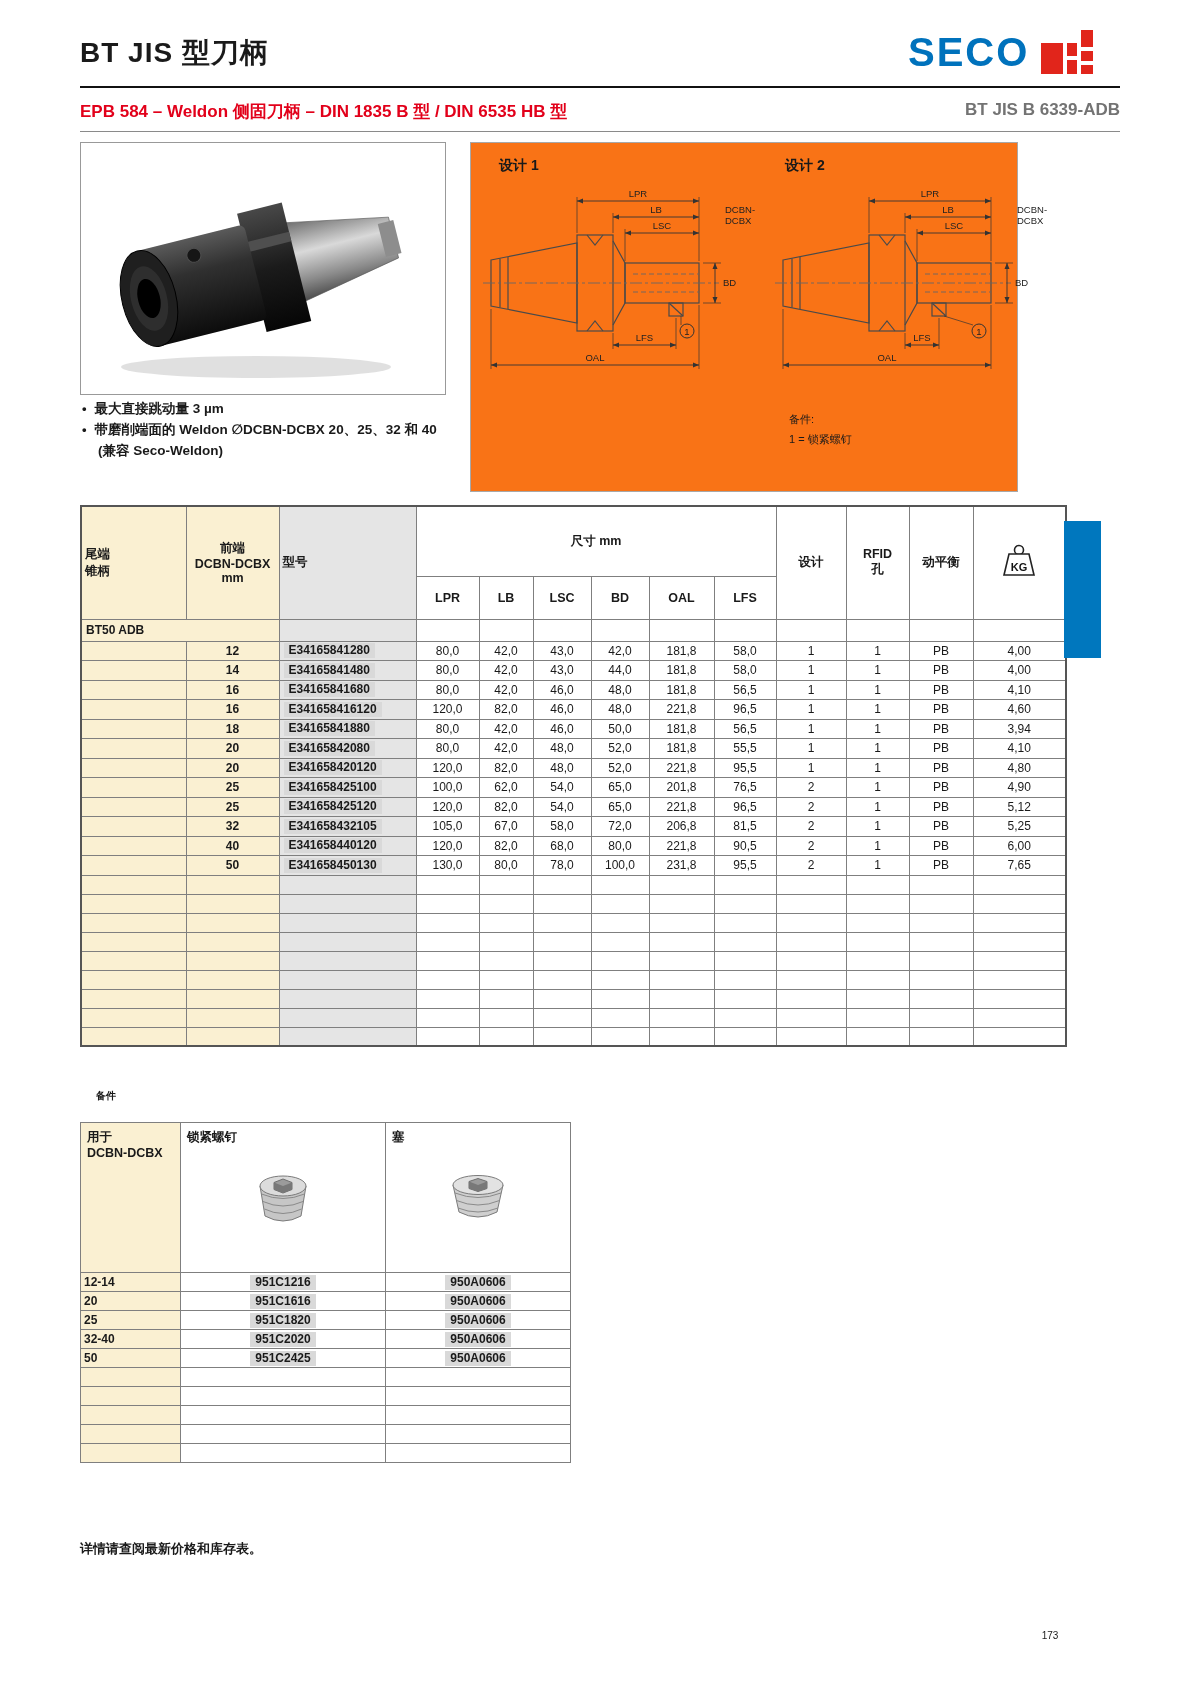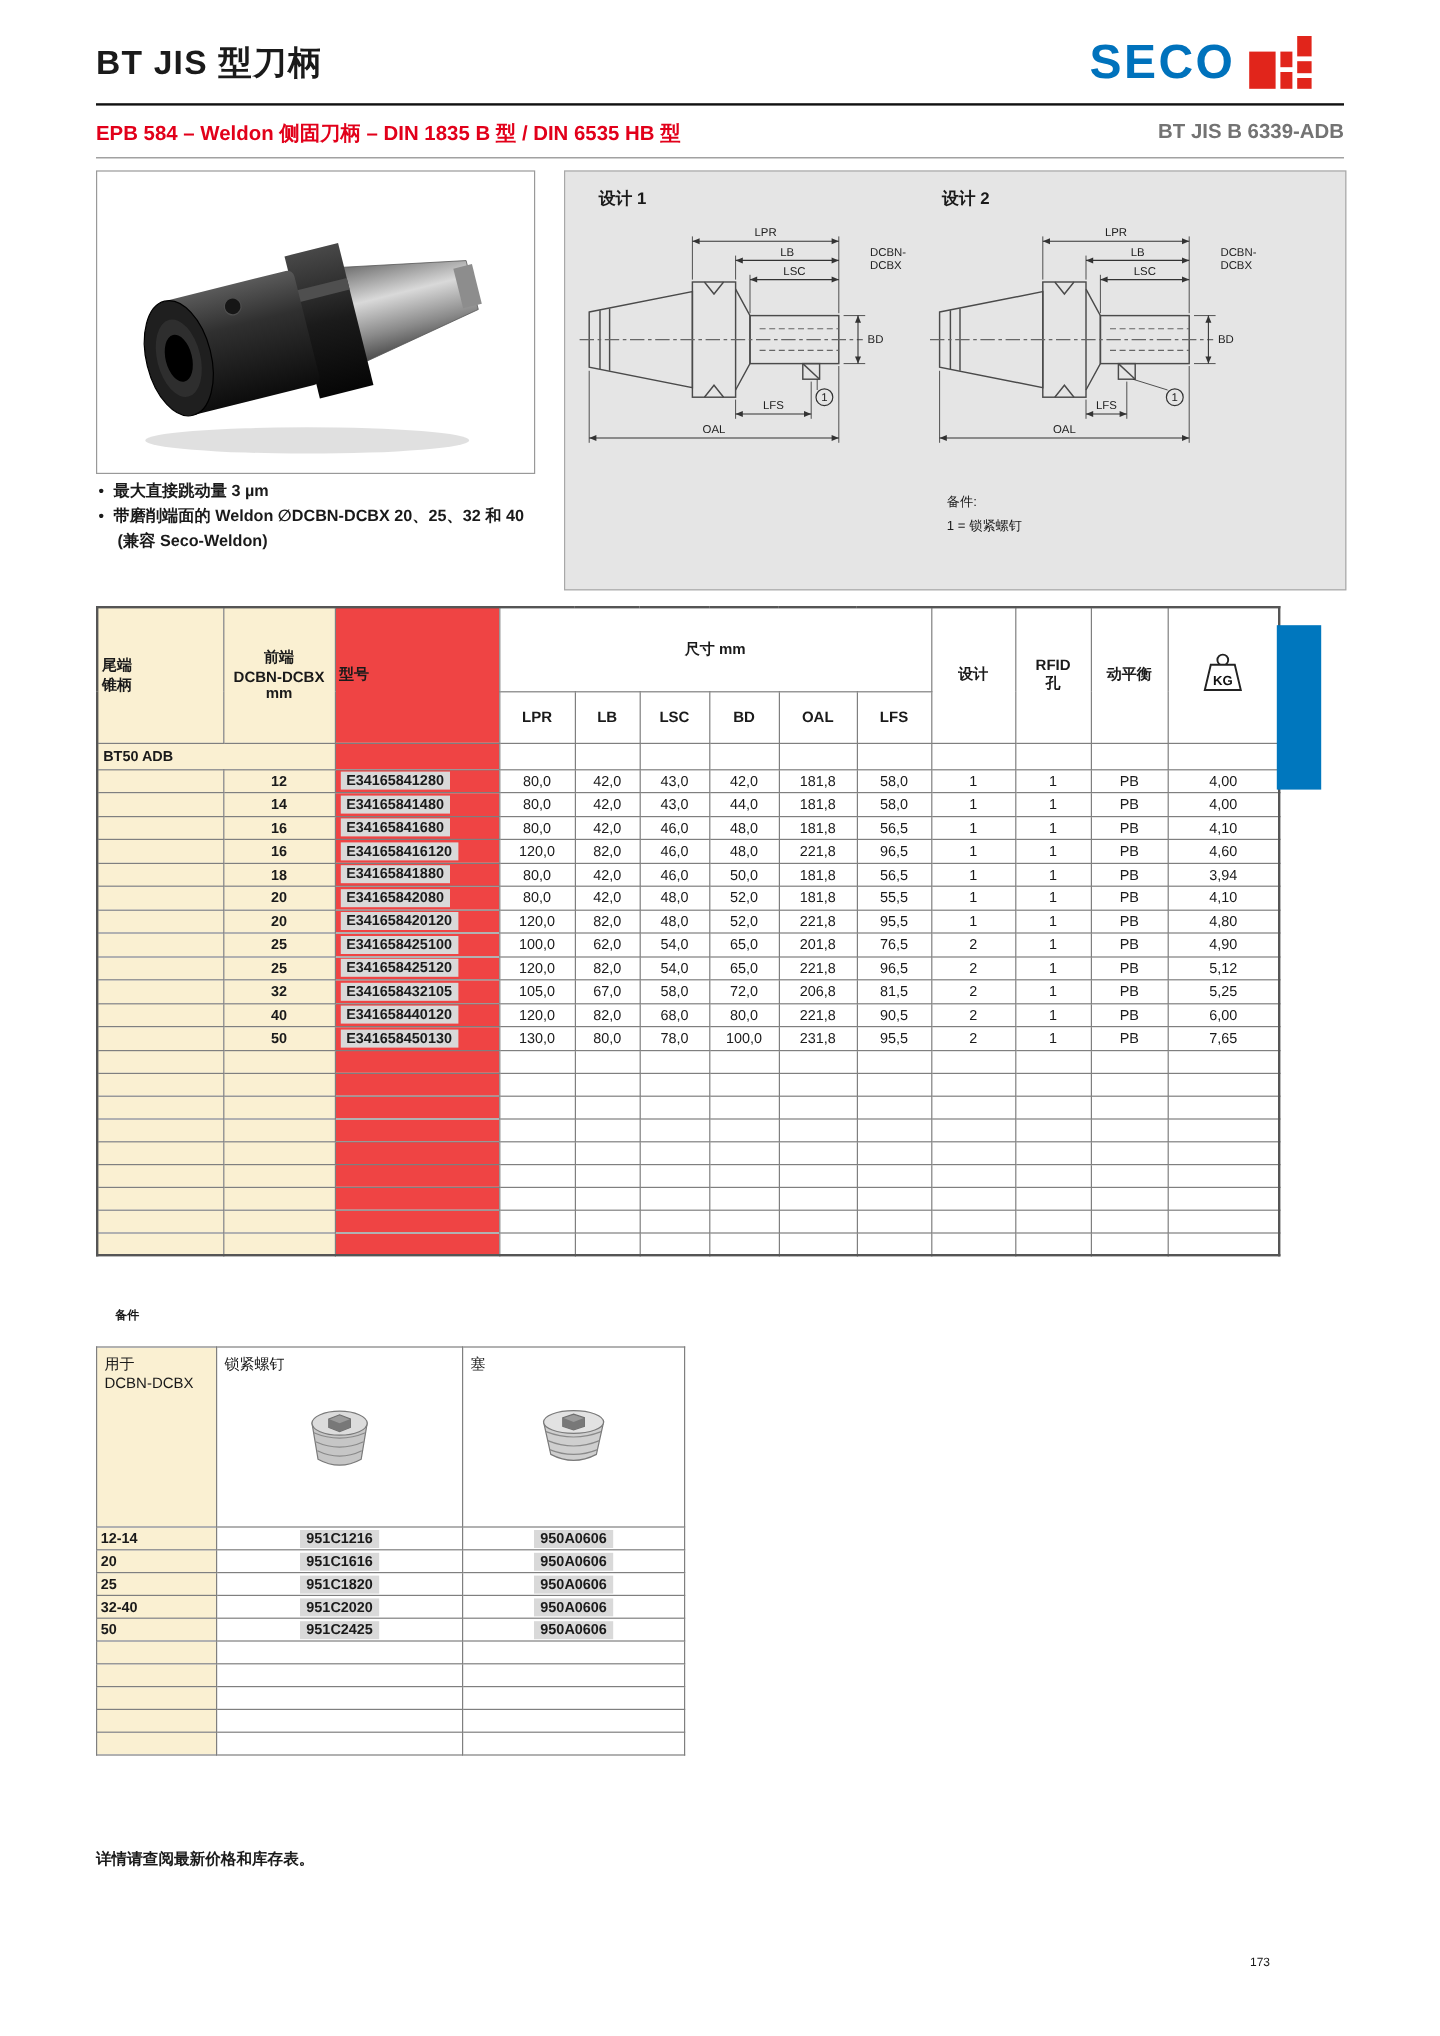--- a/index.html
+++ b/index.html
@@ -26,21 +26,21 @@
   .rule2{left:80px;top:131px;width:1040px;height:1px;background:#8a8a8a;}
 
   
   .photo-box{left:80px;top:142px;width:366px;height:253px;border:1px solid #999;background:#fff;}
   .bullets{left:82px;top:398px;font-size:13.5px;font-weight:bold;line-height:21px;}
   .bullet-line{display:flex;gap:8px;}
   .bullet-line .dot{font-size:13px;}
   .indent{padding-left:16px;}
 
   
-  .diagram-box{left:470px;top:142px;width:652px;height:350px;background:#e5e5e5;border:1px solid #a8a8a8;}
+  .diagram-box{left:470px;top:142px;width:548px;height:350px;background:#f97316;border:1px solid #a8a8a8;}
   .d-label{font-size:14px;font-weight:bold;}
   .d1{left:28px;top:14px;}
   .d2{left:314px;top:14px;}
   .diag{left:6px;top:40px;}
   .diagB{left:298px;top:40px;}
   .spare-note{left:318px;top:266px;font-size:11px;line-height:20px;}
 
   
   table{border-collapse:collapse;table-layout:fixed;}
   .main-table{left:80px;top:505px;width:985px;border:2px solid #555;}
@@ -52,32 +52,32 @@
   .hrow2 th{text-align:center;}
   .th-tail{text-align:left;padding-left:6px;}
   .th-front{text-align:center;font-size:11.5px;}
   .th-model{text-align:left;padding-left:6px;}
   .th-dimsgroup{text-align:center;font-size:13px;background:#fff;}
   .th-plain{text-align:center;background:#fff;}
   .row-section{height:22px;}
   .row-data{height:19.5px;}
   .row-empty{height:19px;}
   .cream{background:#FAF0D2;}
-  .tan{background:#ef4444;}
+  .tan{background:#e5e5e5;}
   td.center{text-align:center;}
   td.left{text-align:left;padding-left:4px;}
   td.bold{font-weight:bold;}
   .hl{background:#D9D9D9;display:inline-block;padding:0 5px;font-weight:bold;line-height:15px;}
 
   .acc-title{left:96px;top:1089px;font-size:10px;font-weight:bold;}
   .acc-table{left:80px;top:1122px;width:490px;border:1.5px solid #555;}
   .acc-table th,.acc-table td{border:1px solid #7f7f7f;font-size:12px;padding:0 3px;
       overflow:hidden;white-space:nowrap;}
   .acc-hrow{height:150px;}
-  .acc-table th{vertical-align:top;text-align:left;font-weight:normal;font-size:12.5px;padding:6px 6px 0 6px;}
+  .acc-table th{vertical-align:top;text-align:left;font-weight:bold;font-size:12.5px;padding:6px 6px 0 6px;}
   .acc-img{text-align:center;margin-top:26px;}
   .acc-row{height:19px;}
 
   .footer-note{left:80px;top:1496px;font-size:13px;font-weight:bold;margin-top:44px;}
   .page-number{left:1000px;top:1630px;width:100px;text-align:center;font-size:10px;}
   .side-tab{left:1064px;top:521px;width:37px;height:137px;background:#0077BE;}
 </style>
 </head>
 <body>
 

